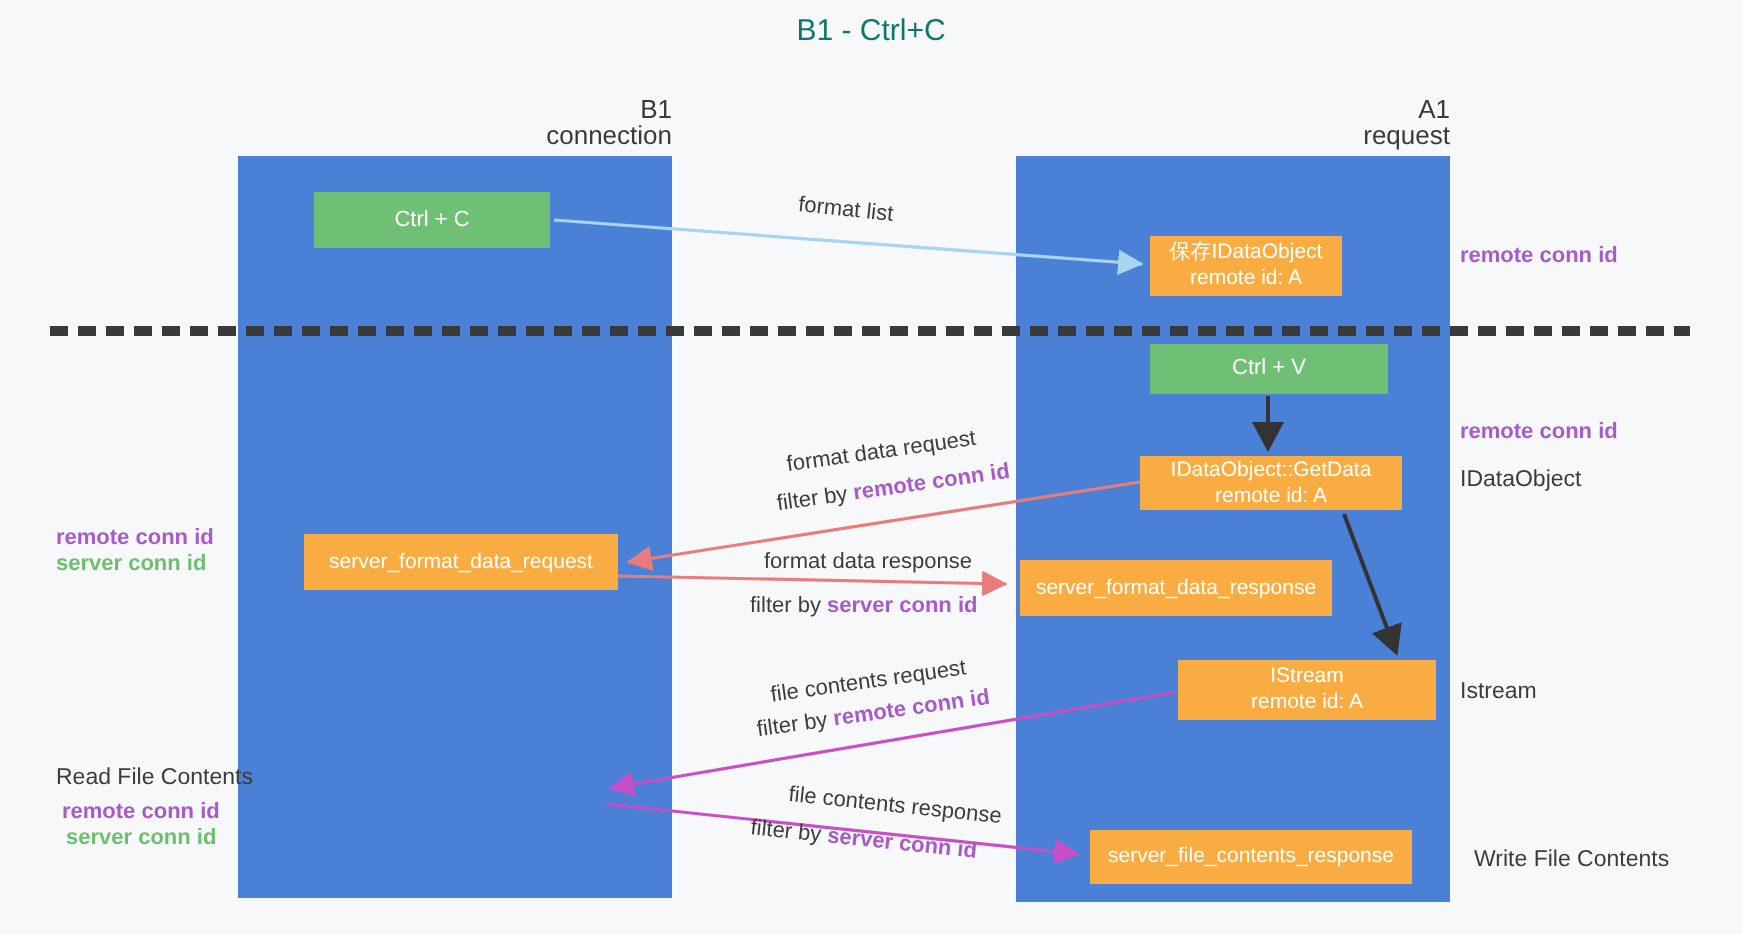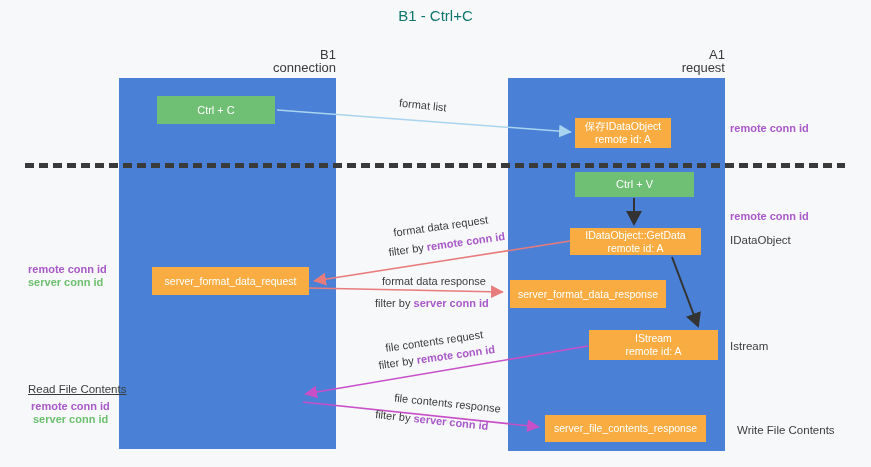--- a/index.html
+++ b/index.html
@@ -138,17 +138,17 @@
   </div>
 
   <div class="flabel purple" style="left:730px; top:122px;">remote conn id</div>
   <div class="flabel purple" style="left:730px; top:210px;">remote conn id</div>
   <div class="flabel" style="left:730px; top:234px; font-size:11.5px;">IDataObject</div>
   <div class="flabel" style="left:730px; top:340px; font-size:11.5px;">Istream</div>
   <div class="flabel" style="left:737px; top:424px; font-size:11.5px;">Write File Contents</div>
 
   <div class="flabel purple" style="left:28px; top:263px;">remote conn id</div>
   <div class="flabel greent" style="left:28px; top:276px;">server conn id</div>
-  <div class="flabel" style="left:28px; top:383px; font-size:11.5px;text-decoration:underline;">Read File Contents</div>
+  <div class="flabel" style="left:28px; top:383px; font-size:11.5px;">Read File Contents</div>
   <div class="flabel purple" style="left:31px; top:400px;">remote conn id</div>
   <div class="flabel greent" style="left:33px; top:413px;">server conn id</div>
 
 </div>
 
 </body></html>

